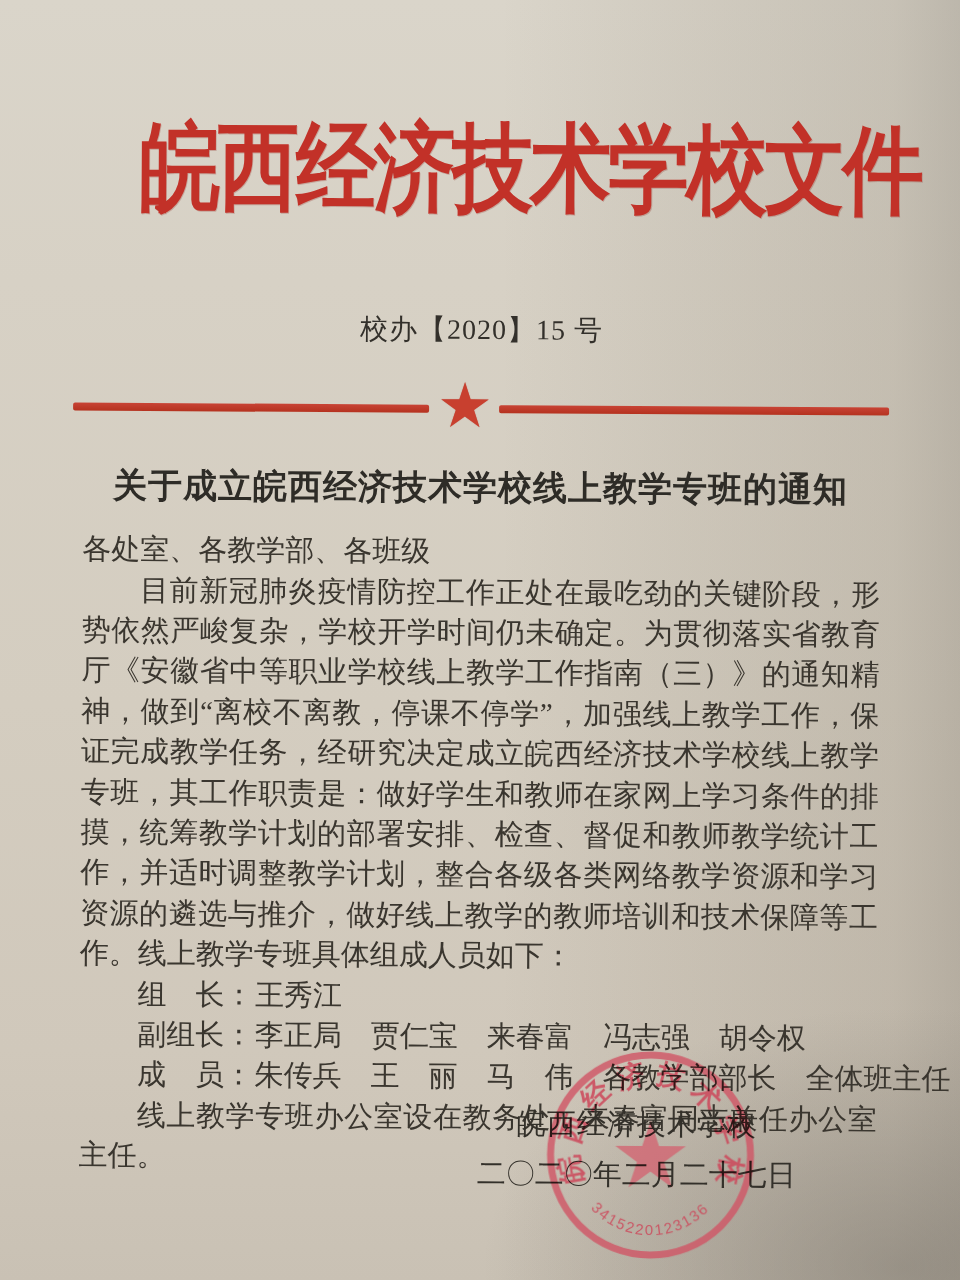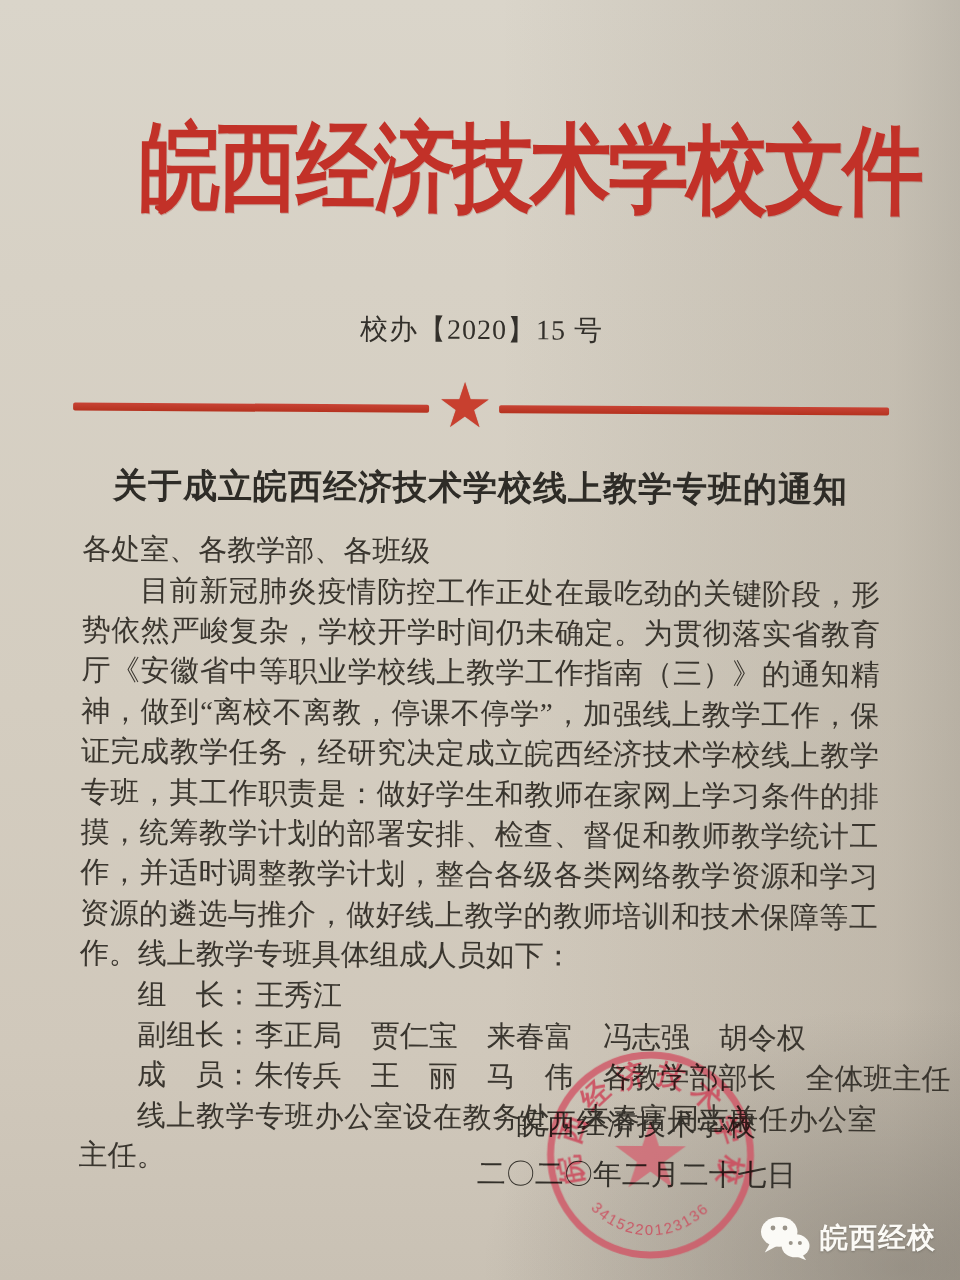--- a/index.html
+++ b/index.html
@@ -173,28 +173,13 @@
           </text>
           <text font-size="15" fill="#cc4a5c" letter-spacing="2" font-family="Liberation Sans, sans-serif">
             <textPath href="#sealBotArc" startOffset="50%" text-anchor="middle">3415220123136</textPath>
           </text>
         </svg>
       </div>
 
     </div>
   </div>
 
-  <div class="watermark">
-    <span class="wx-icon">
-      <svg viewBox="0 0 52 46">
-        <ellipse cx="20" cy="16.5" rx="19" ry="15.5" fill="#fbfaf6"></ellipse>
-        <path d="M 10,29 L 5,38 L 18,31 Z" fill="#fbfaf6"></path>
-        <circle cx="13.5" cy="12.5" r="2.5" fill="#9a948a"></circle>
-        <circle cx="26" cy="12.5" r="2.5" fill="#9a948a"></circle>
-        <ellipse cx="37" cy="31" rx="14.5" ry="12" fill="#fbfaf6"></ellipse>
-        <path d="M 44,40 L 48,46 L 37.5,42 Z" fill="#fbfaf6"></path>
-        <circle cx="32" cy="28" r="2.1" fill="#9a948a"></circle>
-        <circle cx="41.5" cy="28" r="2.1" fill="#9a948a"></circle>
-      </svg>
-    </span>
-    <span class="wx-label">皖西经校</span>
-  </div>
 </div>
 
 </body></html>

